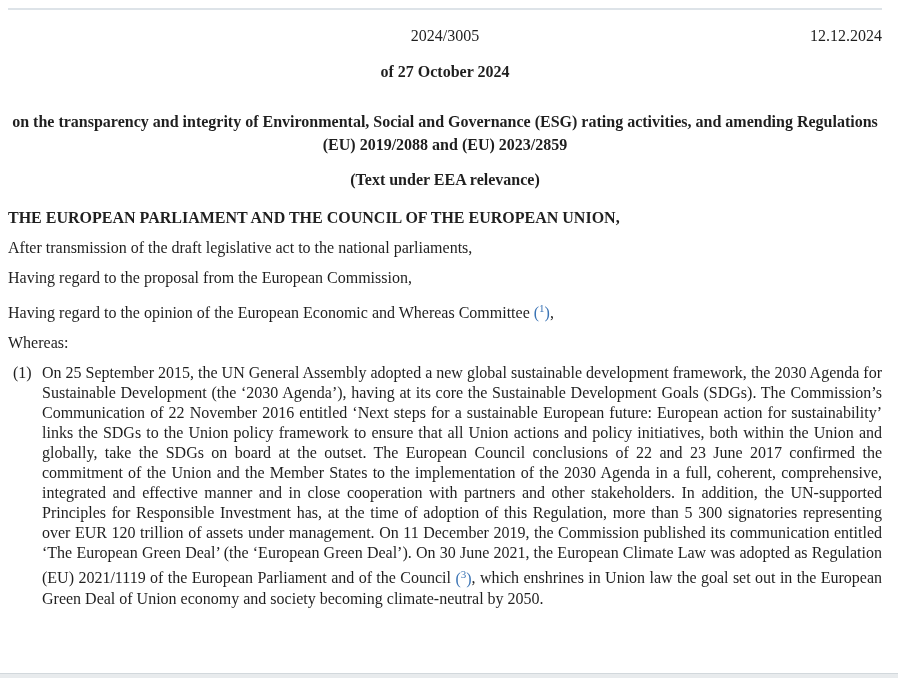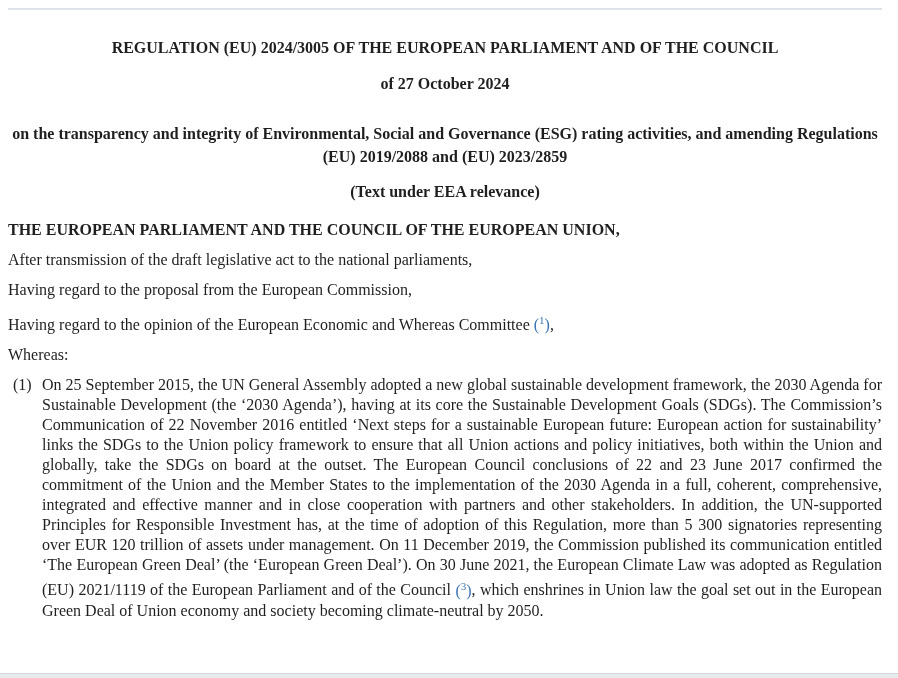--- a/index.html
+++ b/index.html
@@ -70,22 +70,25 @@
     border-top: 1px solid #d2d8dc;
   }
 </style>
 </head>
 <body>
 
 <div class="page">
 
   <div class="top-rule"></div>
 
+  <div class="doc-row">
+    <span class="doc-num">2024/3005</span>
+    <span class="doc-date">12.12.2024</span>
+  </div>
 
-  <p class="title-line center bold">REGULATION (EU) 2024/3005 OF THE EUROPEAN PARLIAMENT AND OF THE COUNCIL</p>
 
   <p class="of-date center bold">of 27 October 2024</p>
 
   <p class="subject center bold">on the transparency and integrity of Environmental, Social and Governance (ESG) rating activities, and amending Regulations (EU) 2019/2088 and (EU) 2023/2859</p>
 
   <p class="eea center bold">(Text under EEA relevance)</p>
 
   <p class="opening">THE EUROPEAN PARLIAMENT AND THE COUNCIL OF THE EUROPEAN UNION,</p>
 
 

